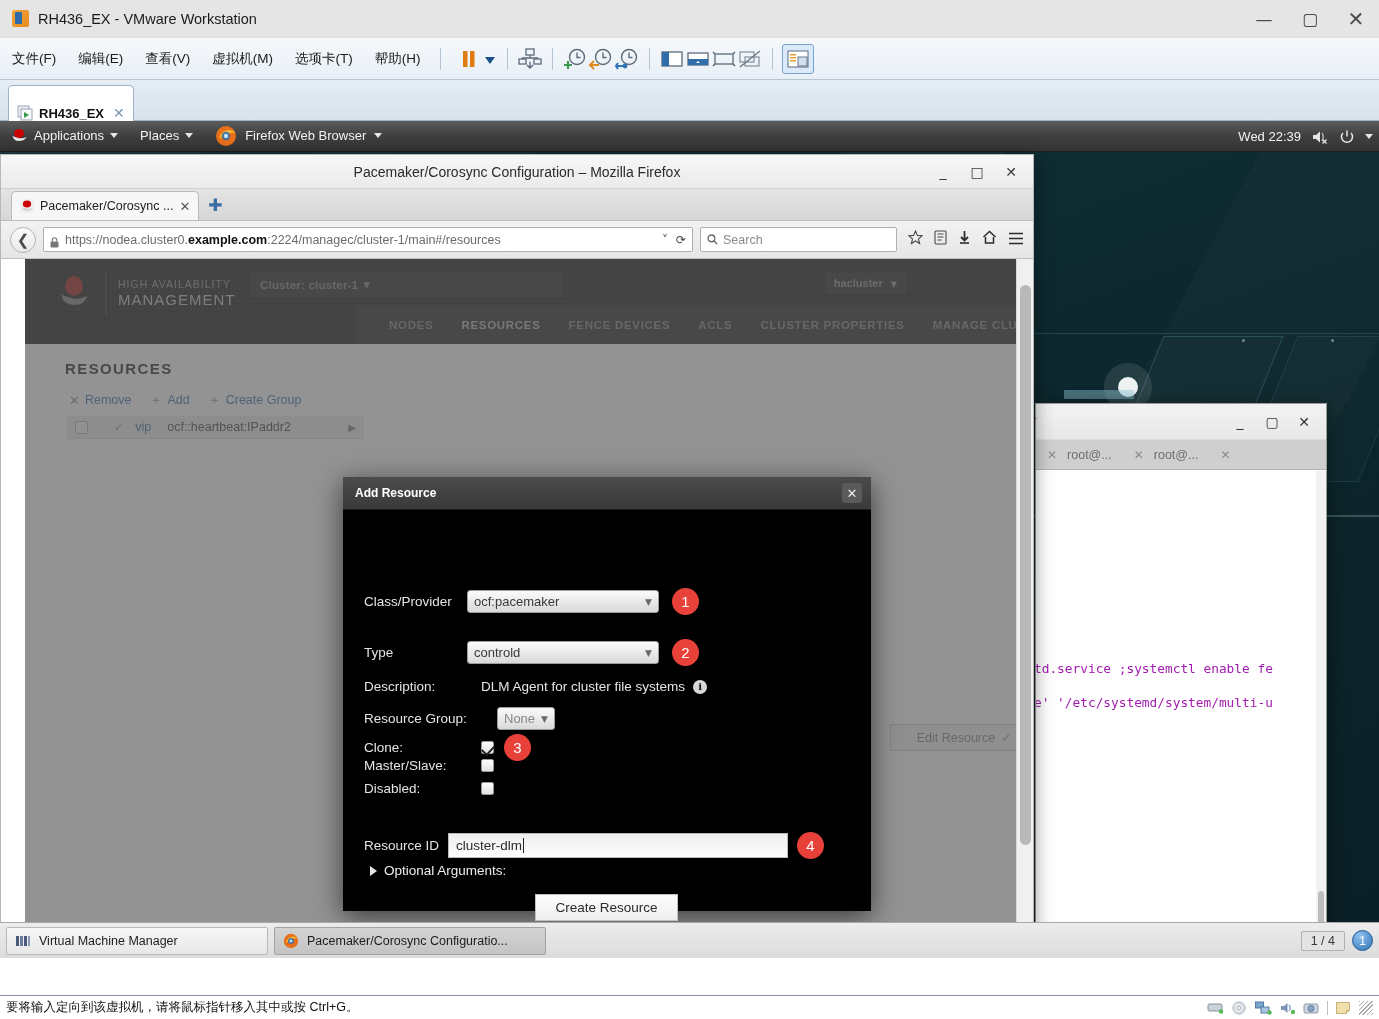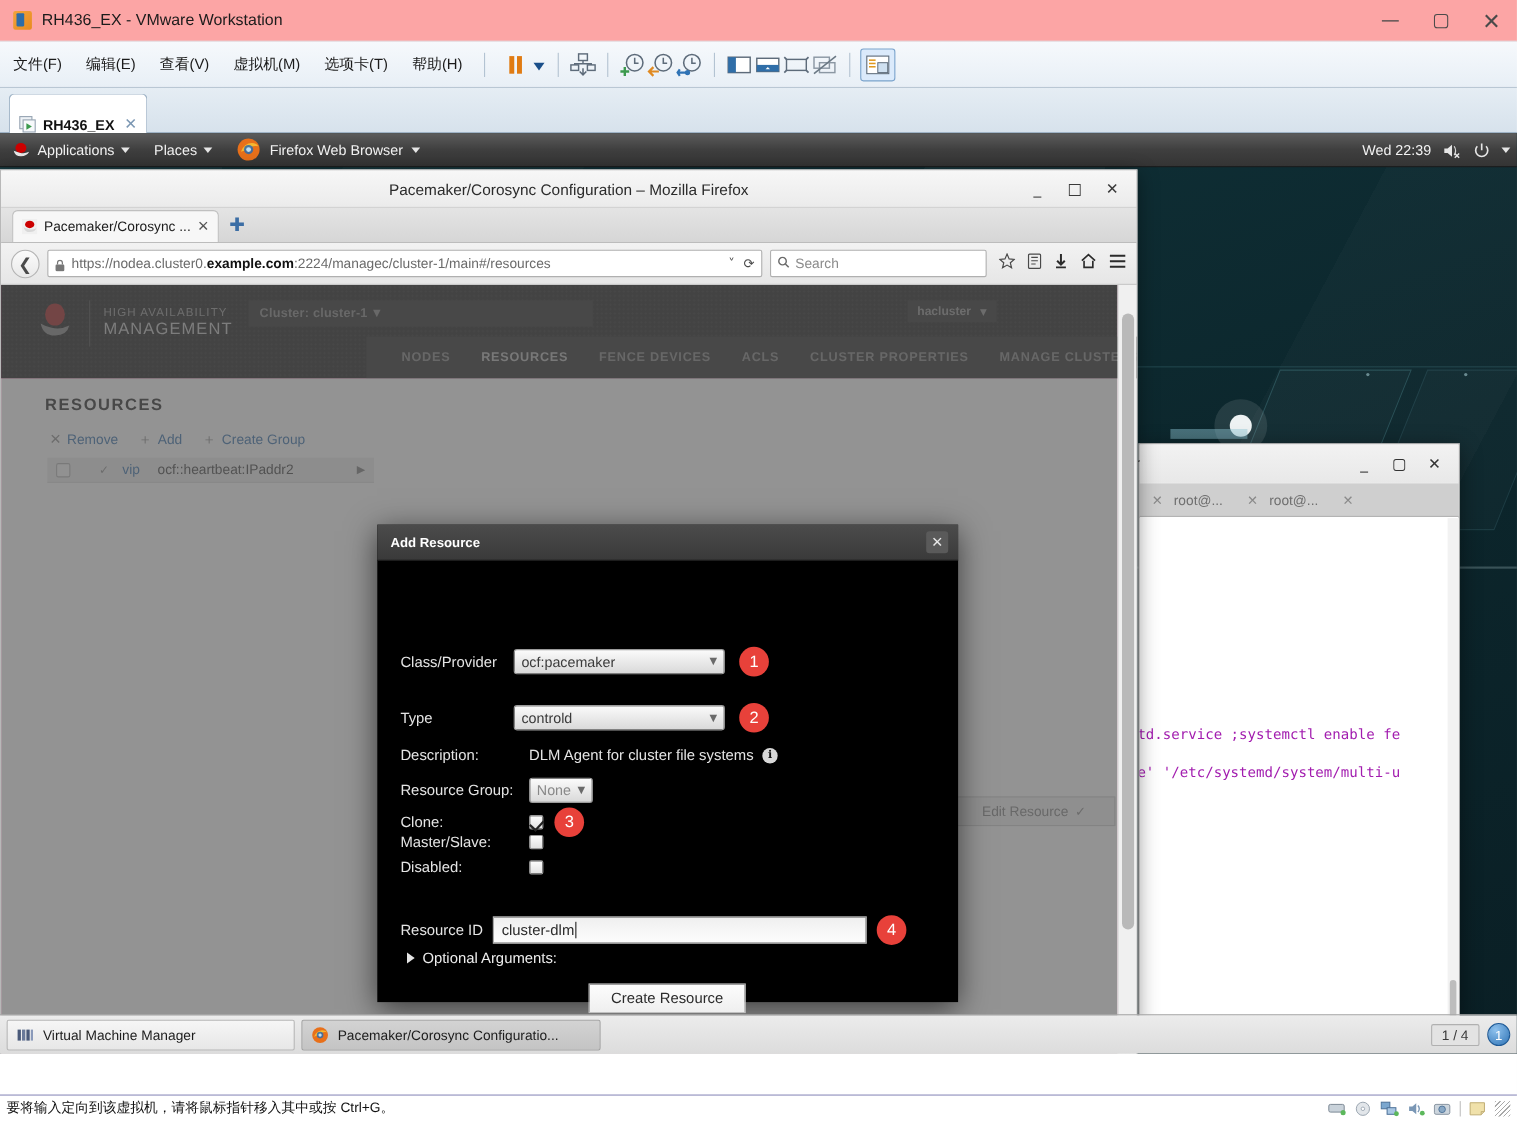--- a/index.html
+++ b/index.html
@@ -7,21 +7,21 @@
     width: 1379px; height: 1019px;
     font-family: "Liberation Sans", sans-serif;
     overflow: hidden;
     background: #fff;
   }
   #root { position: relative; width: 1379px; height: 1019px; }
 
   
   .vmw-titlebar {
     position: absolute; left: 0; top: 0; width: 1379px; height: 38px;
-    background: #fca5a5; border-bottom: 1px solid #dfe3e8;
+    background: #e5e5e5; border-bottom: 1px solid #dfe3e8;
     display: flex; align-items: center;
   }
   .vmw-title-ico {
     width: 17px; height: 17px; margin-left: 12px; margin-right: 9px;
     background: linear-gradient(135deg,#f2a33c 0%,#e88b1e 100%);
     border-radius: 2px; position: relative; flex: none;
   }
   .vmw-title-ico::after {
     content:""; position:absolute; left:3px; top:2px; width:7px; height:12px;
     background:#2d6ca8; border-radius:1px;
@@ -83,21 +83,21 @@
   .wall-line { position: absolute; background: rgba(120,200,210,0.18); }
   .wall-dot { position:absolute; width:3px; height:3px; border-radius:50%;
               background: rgba(190,230,235,0.5); }
   .wall-quad { position:absolute; border:1px solid rgba(120,200,210,0.22);
                transform: skewX(-22deg); background: rgba(255,255,255,0.02); }
 
   
   .gnome-bar {
     position: absolute; left: 0; top: 0; width: 1379px; height: 31px;
     background: linear-gradient(180deg,#5c5c5c 0%,#3f3f3f 50%,#343434 100%);
-    display: flex; align-items: center; color: #f2f2f2; font-size: 13px;
+    display: flex; align-items: flex-end; color: #f2f2f2; font-size: 13px;
     border-bottom: 1px solid #1c1c1c;
   }
   .gnome-item { display: flex; align-items: center; gap: 6px; padding: 0 11px; height: 31px; }
   .rh-logo { width: 17px; height: 15px; position: relative; }
   .caret-d { width: 0; height: 0; border-left: 4px solid transparent;
              border-right: 4px solid transparent; border-top: 5px solid #e6e6e6; }
   .gnome-right { position: absolute; right: 6px; top: 0; height: 31px;
                  display: flex; align-items: center; gap: 10px; font-size: 13px; }
 
   
@@ -155,21 +155,21 @@
   .ff-search {
     width: 197px; height: 25px; background: #fff; border: 1px solid #b0b0b0;
     border-radius: 2px; display: flex; align-items: center; padding: 0 6px; gap: 5px;
   }
   .ff-search-text { font-size: 12.5px; color: #8b8b8b; }
   .ff-icons { display: flex; align-items: center; gap: 11px; padding-left: 4px; color: #3c3c3c; }
 
   .ff-content { position: relative; height: 700px; background: #fff; overflow: hidden; }
 
   
-  .pcs { position: absolute; inset: 0; right: 17px; background: #ec4899; }
+  .pcs { position: absolute; inset: 0; right: 17px; background: #ec4899; margin-left: 24px; }
   .pcs-head {
     height: 85px; background: #2f2f2f; position: relative;
     background-image: radial-gradient(rgba(255,255,255,.04) 1px, transparent 1px);
     background-size: 4px 4px;
   }
   .pcs-logo-wrap { position: absolute; left: 30px; top: 14px; display: flex;
                    align-items: center; gap: 12px; }
   .pcs-hat { width: 38px; height: 40px; position: relative; }
   .pcs-divider { width: 1px; height: 42px; background: #555; }
   .pcs-brand { line-height: 1.25; }
@@ -749,21 +749,21 @@
               </span>
               <span class="badge">2</span>
             </div>
 
             <div class="frow" style="left:21px;top:169px;gap:0;">
               <span class="flabel" style="width:117px;">Description:</span>
               <span class="flabel">DLM Agent for cluster file systems</span>
               <span class="info-i" style="margin-left:8px;">i</span>
             </div>
 
-            <div class="frow" style="left:21px;top:197px;gap:0;">
+            <div class="frow" style="left:21px;top:197px;gap:16px;">
               <span class="flabel" style="width:117px;">Resource Group:</span>
               <span class="msel" style="width:58px;color:#888;">
                 <span>None</span>
                 <span class="chev" style="padding-left:6px;">▼</span>
               </span>
             </div>
 
             <div class="frow" style="left:21px;top:224px;gap:0;">
               <span class="flabel" style="width:117px;">Clone:</span>
               <span class="mcb on"></span>

